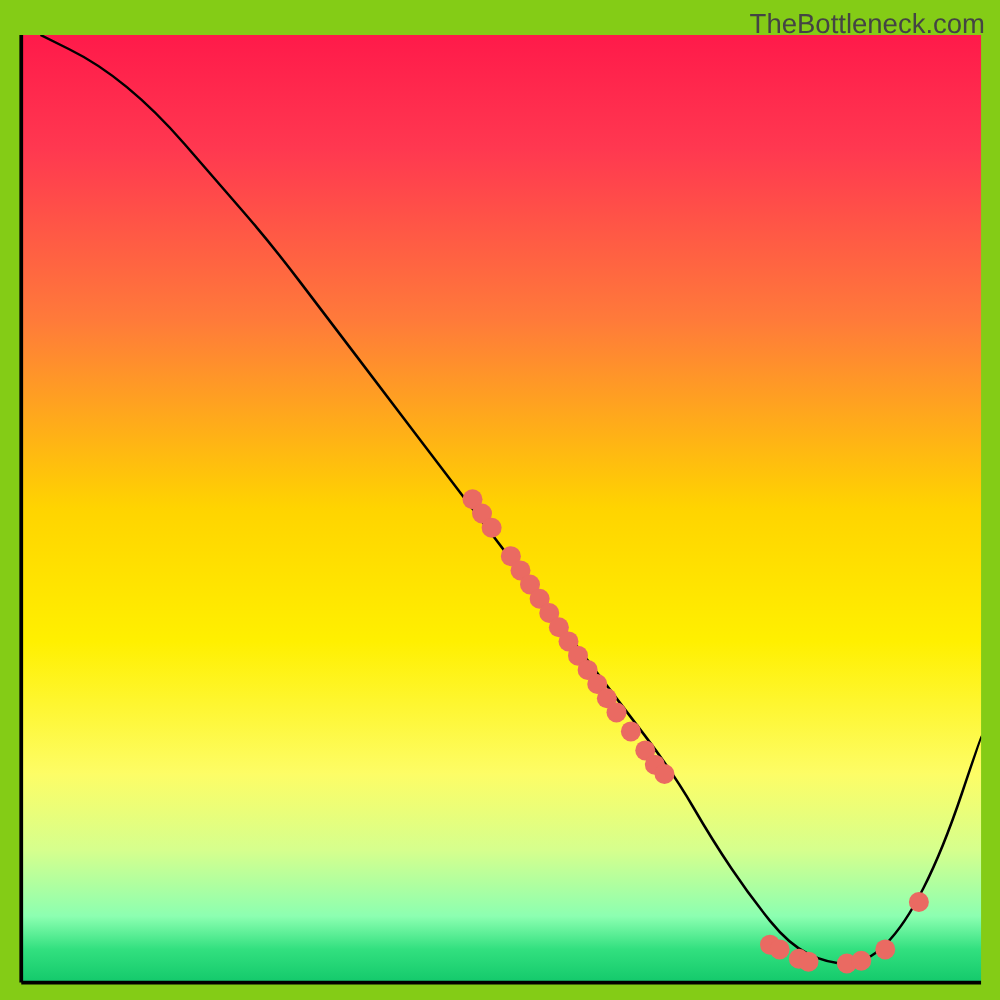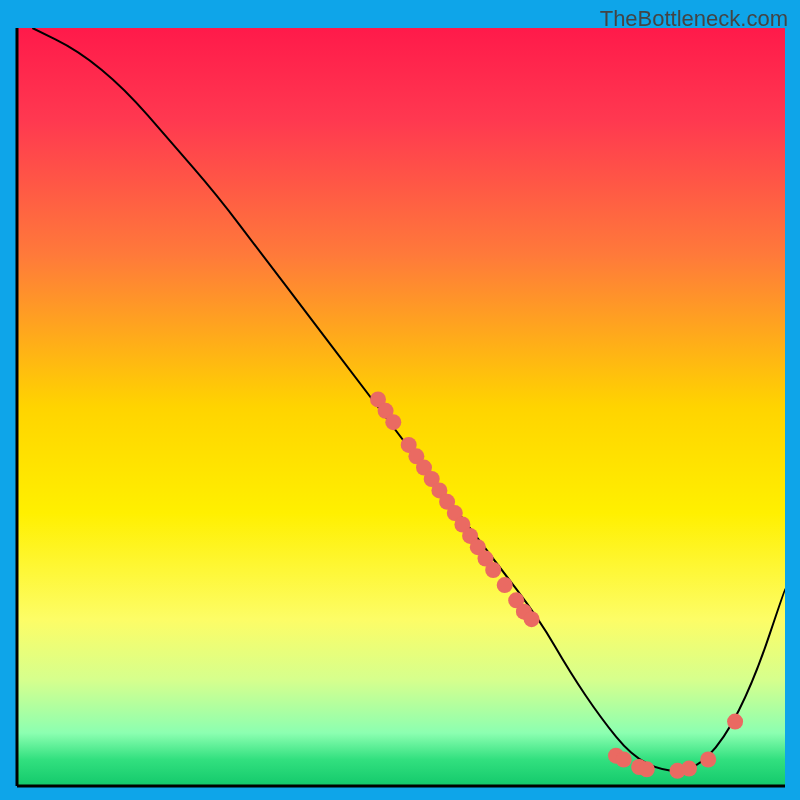--- a/index.html
+++ b/index.html
@@ -4,21 +4,21 @@
 <style>
 body {
   margin: 0;
   padding: 0;
   background: #fff;
 }
 .chart-container {
   width: 800px;
   height: 800px;
   position: relative;
-  background: #0ea5e9;
+  background: #84cc16;
 }
 .watermark {
   position: absolute;
   top: 6px;
   right: 12px;
   font-family: Arial, Helvetica, sans-serif;
   font-size: 22px;
   color: #444;
   font-weight: normal;
 }

